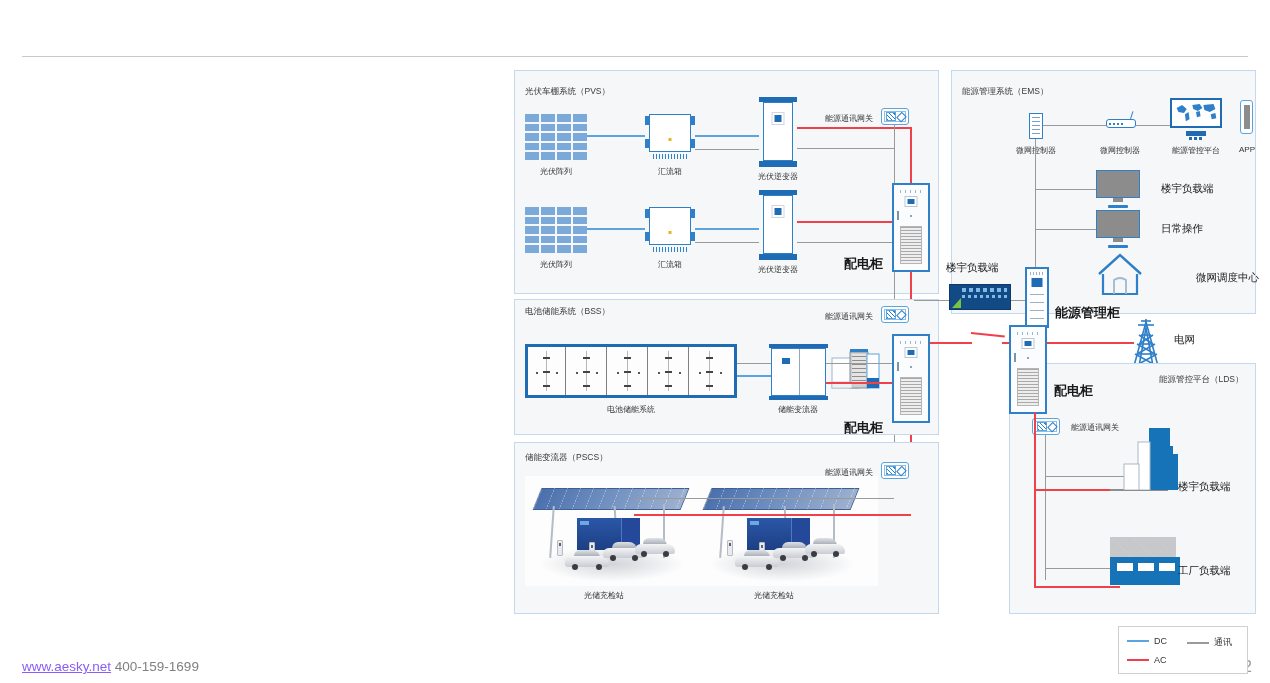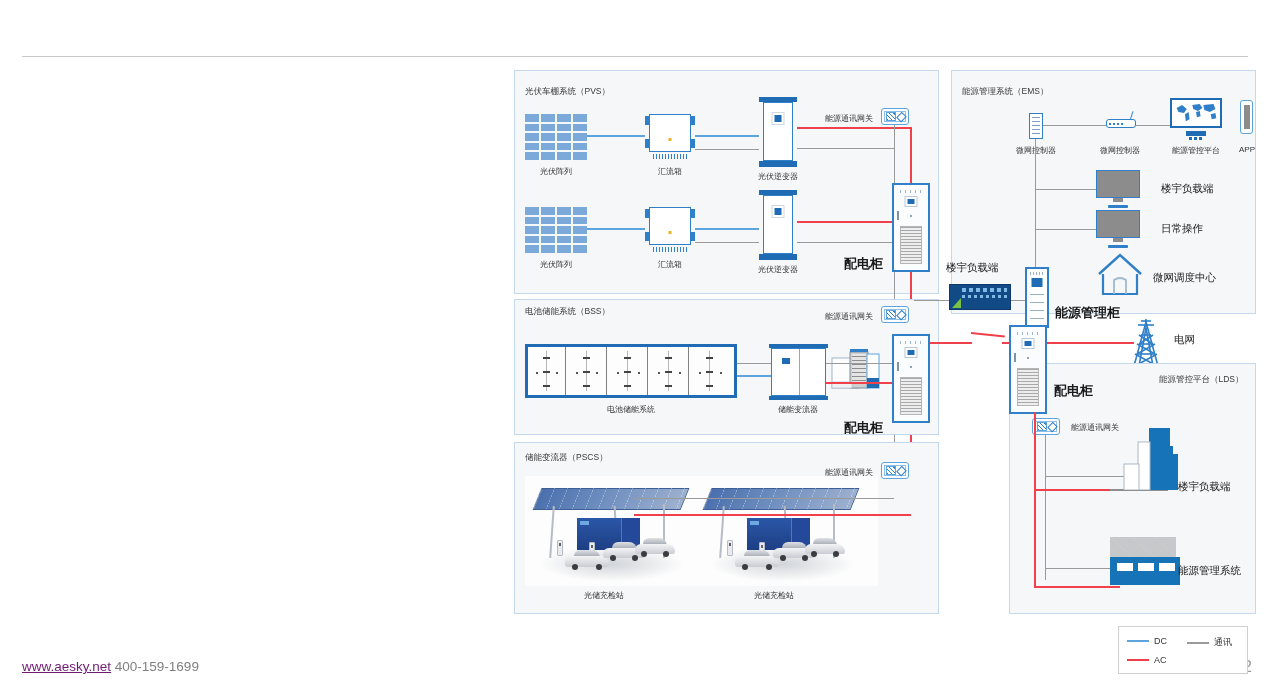--- a/index.html
+++ b/index.html
@@ -28,21 +28,21 @@
     font-size: 25.5px; line-height: 46px; color: #181818;
     text-align: justify; letter-spacing: 0px;
   }
 
   
   .footer {
     position: absolute; left: 22px; top: 659px;
     font-size: 13.5px; color: #808080;
   }
   .footer a {
-    color: #701a75; text-decoration: underline;
+    color: #8b5cf6; text-decoration: underline;
   }
   .page-num {
     position: absolute; right: 18px; top: 658px;
     font-size: 16px; color: #9a9a9a;
   }
 
   
   #diagram { position: absolute; left: 514px; top: 64px; width: 742px; height: 560px; }
 
   .panel {
@@ -626,21 +626,21 @@
     </div>
     <div class="lbl-md" style="left:647px; top:158px;">日常操作</div>
 
     <div class="house" style="left:582px; top:188px; width:48px; height:44px;">
       <svg viewBox="0 0 48 44" width="48" height="44">
         <path d="M3 22 L24 3 L45 22" fill="none" stroke="#2f7fc9" stroke-width="2.4"></path>
         <path d="M7 22 L7 42 L41 42 L41 22" fill="none" stroke="#2f7fc9" stroke-width="2.2"></path>
         <path d="M18 42 L18 28 Q24 24 30 28 L30 42" fill="none" stroke="#9fb8cf" stroke-width="1.8"></path>
       </svg>
     </div>
-    <div class="lbl-md" style="left:639px; top:207px;">微网调度中心</div>
+    <div class="lbl-md" style="left:682px; top:207px;">微网调度中心</div>
 
     <div class="lbl-md" style="left:432px; top:197px;">楼宇负载端</div>
     <div class="mgctrl" style="left:435px; top:220px; width:62px; height:26px;">
       <div class="mg-txt"></div>
       <div class="mg-txt2"></div>
       <div class="mg-tri"></div>
     </div>
     <div class="wire w-cm" style="left:400px; top:236px; width:35px; height:1.2px;"></div>
     <div class="wire w-cm" style="left:497px; top:236px; width:15px; height:1.2px;"></div>
 
@@ -730,21 +730,21 @@
         <path d="M30 38 L30 18 L52 38 Z" fill="#c6c8ca"></path>
         <path d="M30 18 L52 38 L52 18 Z" fill="#9fa3a7" opacity="0.55"></path>
         <path d="M52 38 L52 18 L74 38 Z" fill="#c6c8ca"></path>
         <path d="M52 18 L74 38 L74 18 Z" fill="#9fa3a7" opacity="0.55"></path>
         <rect x="8" y="38" width="70" height="28" fill="#1673b8"></rect>
         <rect x="15" y="44" width="16" height="8" fill="#ffffff"></rect>
         <rect x="36" y="44" width="16" height="8" fill="#ffffff"></rect>
         <rect x="57" y="44" width="16" height="8" fill="#ffffff"></rect>
       </svg>
     </div>
-    <div class="lbl-md" style="left:664px; top:500px;">能源管理系统</div>
+    <div class="lbl-md" style="left:664px; top:500px;">工厂负载端</div>
 
   </div>
 
 
   <div class="legend">
     <div class="lg-row" style="left:8px; top:9px;">
       <span class="lg-line" style="background:#5ba4dd;"></span>
       <span class="lg-txt">DC</span>
     </div>
     <div class="lg-row" style="left:68px; top:9px;">

